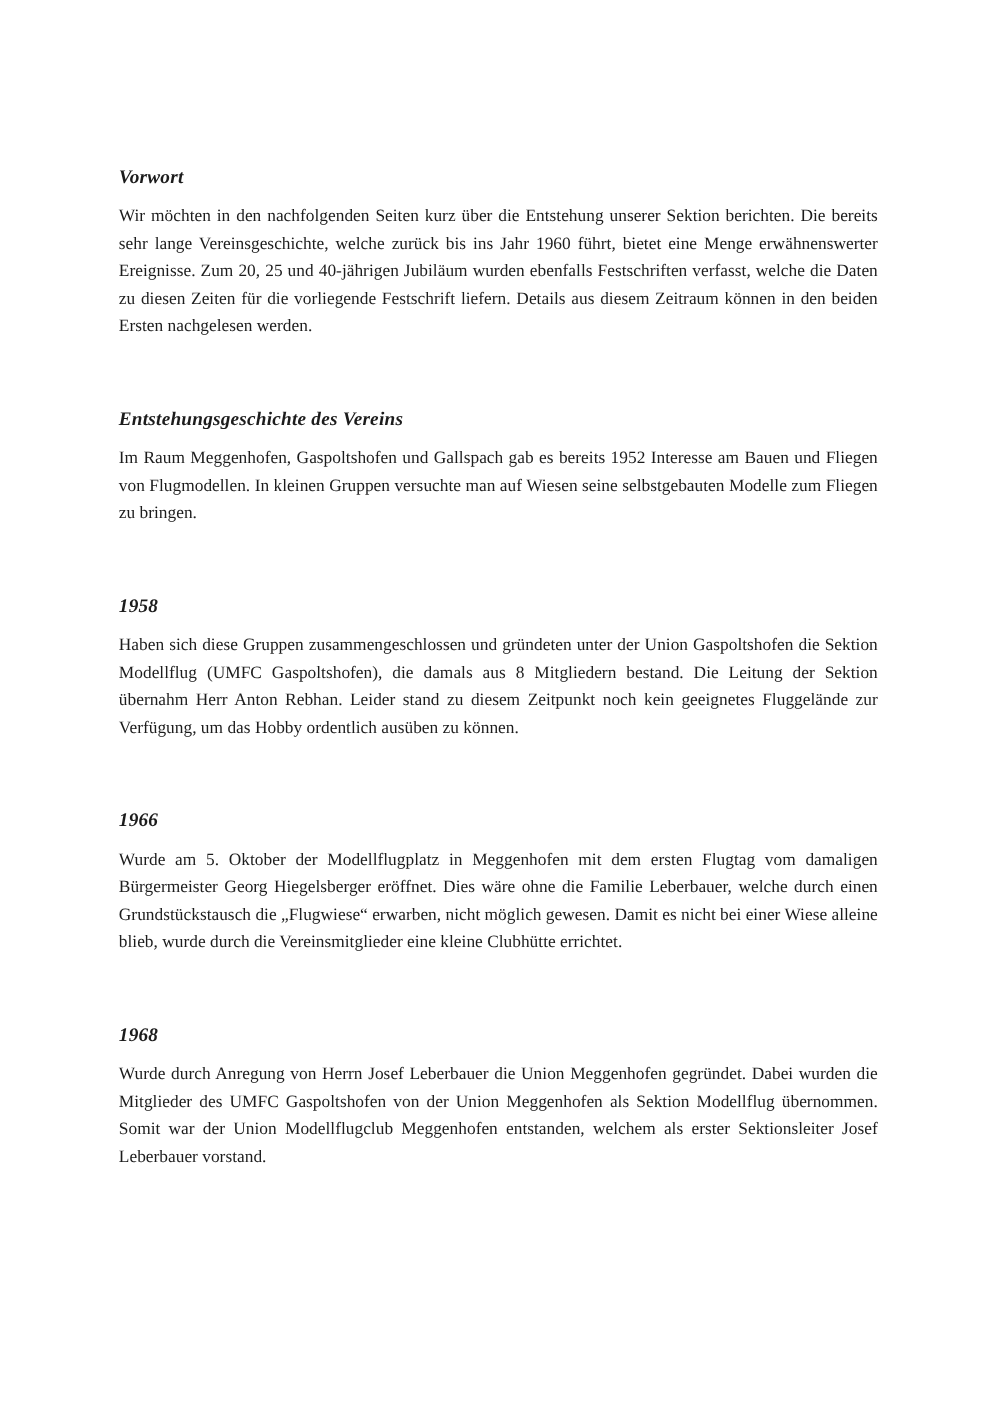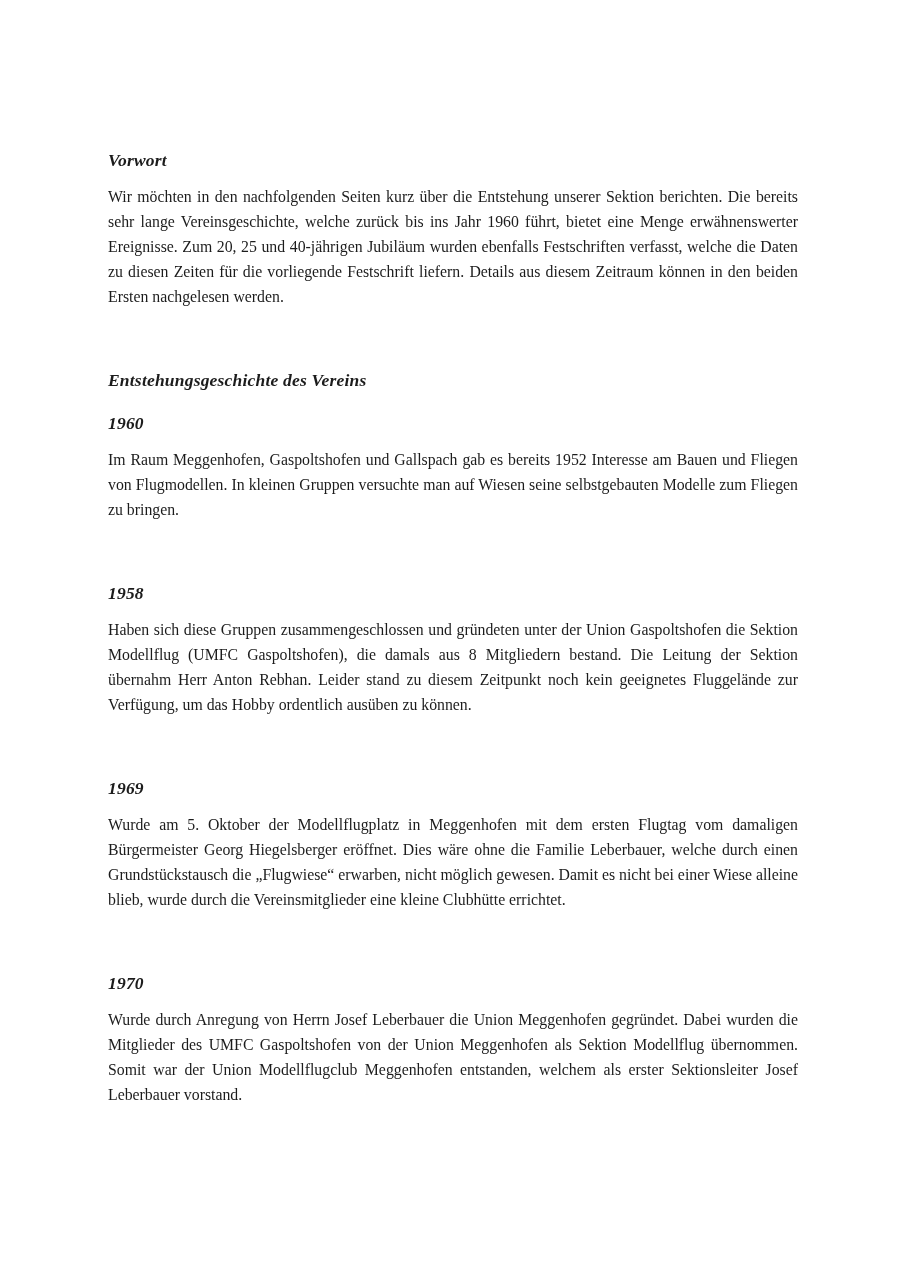--- a/index.html
+++ b/index.html
@@ -38,25 +38,24 @@
 </head>
 <body>
 
 <div class="page">
 
   <h2 class="doc-heading">Vorwort</h2>
   <p class="doc-para">Wir möchten in den nachfolgenden Seiten kurz über die Entstehung unserer Sektion berichten. Die bereits sehr lange Vereinsgeschichte, welche zurück bis ins Jahr 1960 führt, bietet eine Menge erwähnenswerter Ereignisse. Zum 20, 25 und 40-jährigen Jubiläum wurden ebenfalls Festschriften verfasst, welche die Daten zu diesen Zeiten für die vorliegende Festschrift liefern. Details aus diesem Zeitraum können in den beiden Ersten nachgelesen werden.</p>
 
   <h2 class="doc-heading gap-lg">Entstehungsgeschichte des Vereins</h2>
 
-  <h2 class="doc-heading gap-md">1960</h2>
   <p class="doc-para">Im Raum Meggenhofen, Gaspoltshofen und Gallspach gab es bereits 1952  Interesse am Bauen und Fliegen von Flugmodellen. In kleinen Gruppen versuchte man auf Wiesen seine selbstgebauten Modelle zum Fliegen zu bringen.</p>
 
   <h2 class="doc-heading gap-lg">1958</h2>
   <p class="doc-para">Haben sich diese Gruppen zusammengeschlossen und gründeten unter der Union Gaspoltshofen die Sektion Modellflug (UMFC Gaspoltshofen), die damals aus 8 Mitgliedern bestand. Die Leitung der Sektion übernahm Herr Anton Rebhan. Leider stand zu diesem Zeitpunkt noch kein geeignetes Fluggelände zur Verfügung, um das Hobby ordentlich ausüben zu können.</p>
 
-  <h2 class="doc-heading gap-lg">1969</h2>
+  <h2 class="doc-heading gap-lg">1966</h2>
   <p class="doc-para">Wurde am 5. Oktober der Modellflugplatz in Meggenhofen mit dem ersten Flugtag vom damaligen Bürgermeister Georg Hiegelsberger eröffnet. Dies wäre ohne die Familie Leberbauer, welche durch einen Grundstückstausch die „Flugwiese“ erwarben, nicht möglich gewesen. Damit es nicht bei einer Wiese alleine blieb, wurde durch die Vereinsmitglieder eine kleine Clubhütte errichtet.</p>
 
-  <h2 class="doc-heading gap-lg">1970</h2>
+  <h2 class="doc-heading gap-lg">1968</h2>
   <p class="doc-para">Wurde durch Anregung von Herrn Josef Leberbauer die Union Meggenhofen gegründet. Dabei wurden die Mitglieder des UMFC Gaspoltshofen von der Union Meggenhofen als Sektion Modellflug übernommen. Somit war der Union Modellflugclub Meggenhofen entstanden, welchem als erster Sektionsleiter Josef Leberbauer vorstand.</p>
 
 </div>
 
 </body></html>

